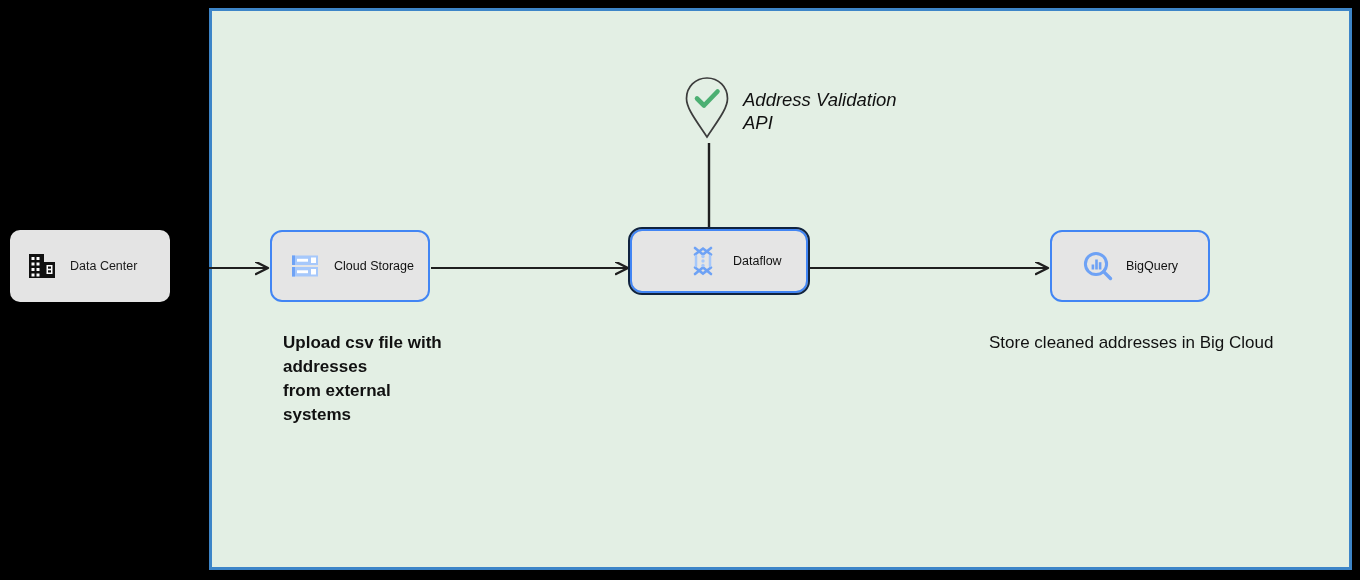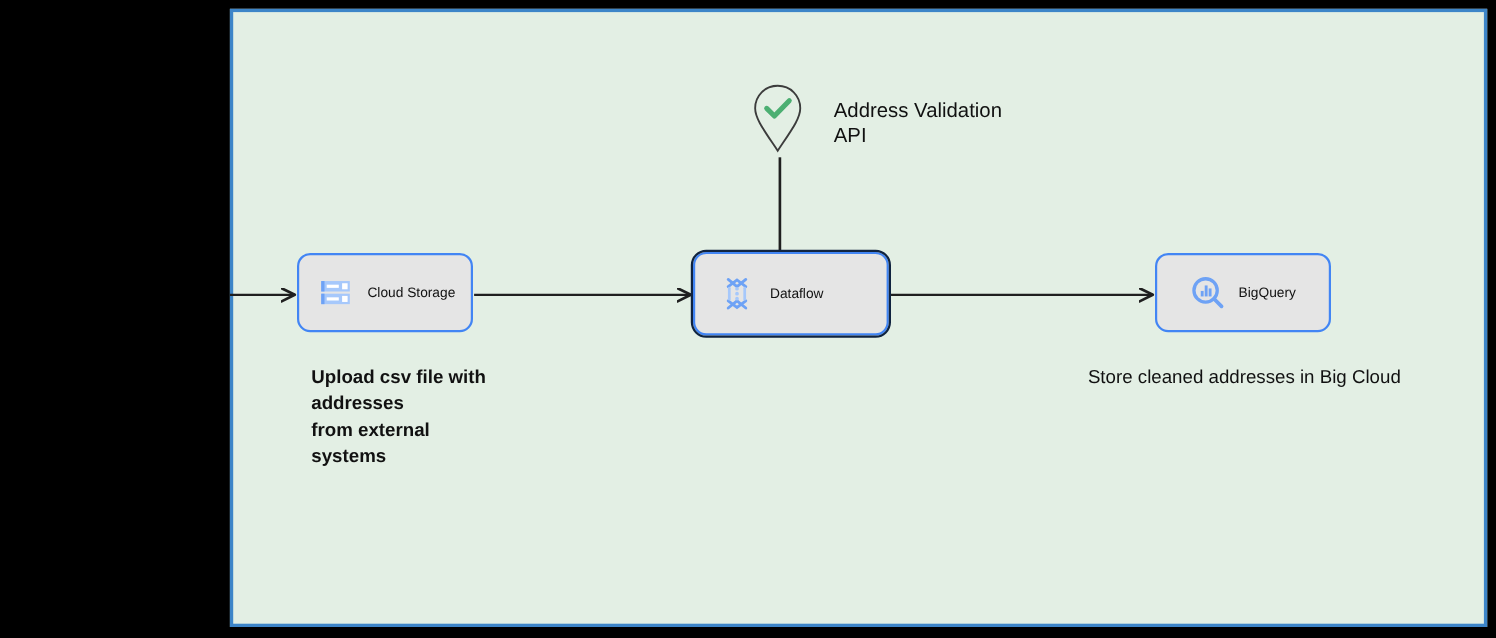--- a/index.html
+++ b/index.html
@@ -80,47 +80,48 @@
     white-space: nowrap;
   }
 
   #node-cloud-storage {
     left: 270px; top: 230px; width: 160px; height: 72px;
   }
   #node-cloud-storage .svc-icon { margin-left: 18px; width: 30px; height: 30px; }
   #node-cloud-storage .svc-label { margin-left: 14px; }
 
   #node-dataflow {
-    left: 630px; top: 229px; width: 178px; height: 76px;
+    left: 630px; top: 229px; width: 178px; height: 64px; padding-left: 33px;
   }
   #node-dataflow .svc-icon { margin-left: 22px; width: 32px; height: 32px; }
   #node-dataflow .svc-label { margin-left: 14px; }
 
   #node-bigquery {
     left: 1050px; top: 230px; width: 160px; height: 72px; padding-left: 12px;
   }
   #node-bigquery .svc-icon { margin-left: 18px; width: 32px; height: 32px; }
   #node-bigquery .svc-label { margin-left: 12px; }
 
   
   #api-node {
     position: absolute;
     left: 684px;
     top: 75px;
     display: flex;
     align-items: flex-start;
   }
   #api-node .pin-icon { width: 46px; height: 66px; display: block; flex: 0 0 auto; }
   #api-node .api-label {
-    margin-left: 28px;
+    margin-left: 13px;
     margin-top: 13px;
     font-size: 18.5px;
     line-height: 23px;
     color: #111111;
     white-space: pre-line;
+    font-style: italic;
   }
 
   
   .caption {
     position: absolute;
     color: #111111;
     font-size: 17px;
     line-height: 24px;
     white-space: pre-line;
   }
@@ -169,20 +170,38 @@
 
   <div id="api-node">
     <svg class="pin-icon" viewBox="0 0 46 66" xmlns="http://www.w3.org/2000/svg">
       <path d="M23 3 C11.4 3 2.5 12 2.5 23.4 C2.5 33 11 44 23 62 C35 44 43.5 33 43.5 23.4 C43.5 12 34.6 3 23 3 Z" fill="none" stroke="#3c3c3c" stroke-width="1.7"></path>
       <path d="M13 23.5 L20 30.5 L33.5 16.5" fill="none" stroke="#4caf72" stroke-width="4.6" stroke-linecap="round" stroke-linejoin="round"></path>
     </svg>
     <div class="api-label">Address Validation
 API</div>
   </div>
 
+  <div id="datacenter-node">
+    <svg class="dc-icon" viewBox="0 0 30 30" xmlns="http://www.w3.org/2000/svg">
+      <rect x="2" y="3" width="15" height="24" fill="#111111"></rect>
+      <rect x="17" y="11" width="11" height="16" fill="#111111"></rect>
+      <rect x="4.5" y="6" width="3" height="3" fill="#ffffff"></rect>
+      <rect x="9.5" y="6" width="3" height="3" fill="#ffffff"></rect>
+      <rect x="4.5" y="11.5" width="3" height="3" fill="#ffffff"></rect>
+      <rect x="9.5" y="11.5" width="3" height="3" fill="#ffffff"></rect>
+      <rect x="4.5" y="17" width="3" height="3" fill="#ffffff"></rect>
+      <rect x="9.5" y="17" width="3" height="3" fill="#ffffff"></rect>
+      <rect x="4.5" y="22.5" width="3" height="3" fill="#ffffff"></rect>
+      <rect x="9.5" y="22.5" width="3" height="3" fill="#ffffff"></rect>
+      <rect x="19.5" y="14" width="6" height="9" fill="#ffffff"></rect>
+      <rect x="21" y="15.5" width="3" height="2.2" fill="#111111"></rect>
+      <rect x="21" y="19.3" width="3" height="2.2" fill="#111111"></rect>
+    </svg>
+    <span class="dc-label">Data Center</span>
+  </div>
 
   <div id="node-cloud-storage" class="svc-node">
     <svg class="svc-icon" viewBox="0 0 30 30" xmlns="http://www.w3.org/2000/svg">
       <rect x="2" y="4.5" width="26" height="9.5" fill="#a6c8fb"></rect>
       <rect x="2" y="16" width="26" height="9.5" fill="#a6c8fb"></rect>
       <rect x="2" y="4.5" width="3" height="9.5" fill="#6ea2f5"></rect>
       <rect x="2" y="16" width="3" height="9.5" fill="#6ea2f5"></rect>
       <rect x="7" y="7.8" width="11" height="2.9" fill="#ffffff"></rect>
       <rect x="7" y="19.3" width="11" height="2.9" fill="#ffffff"></rect>
       <rect x="21" y="6.5" width="5" height="5.5" fill="#ffffff"></rect>

